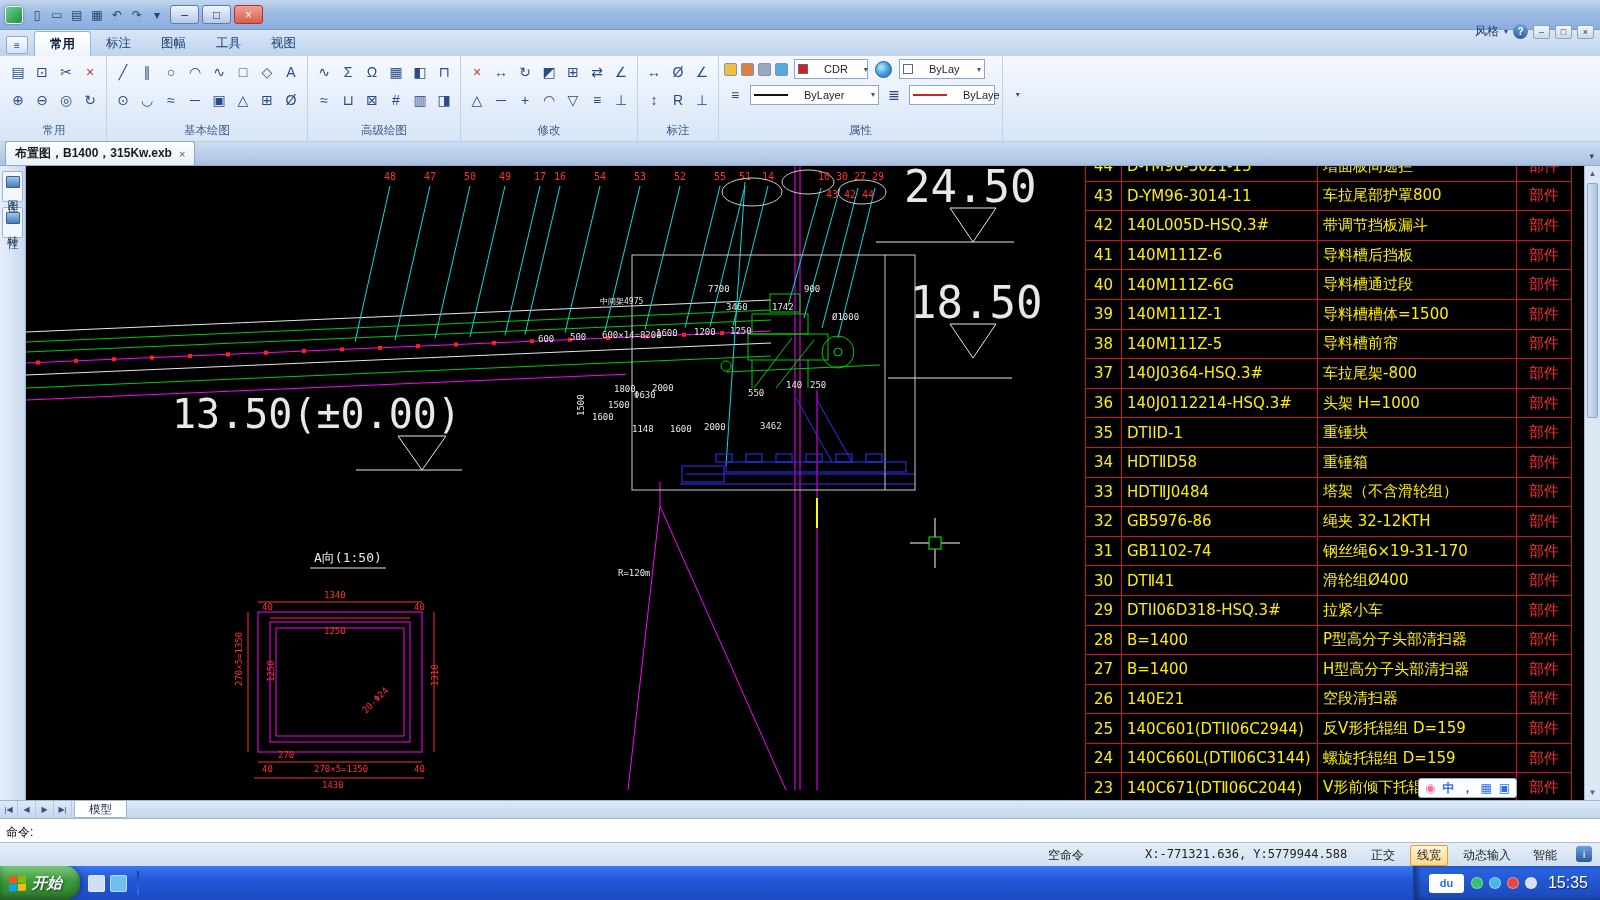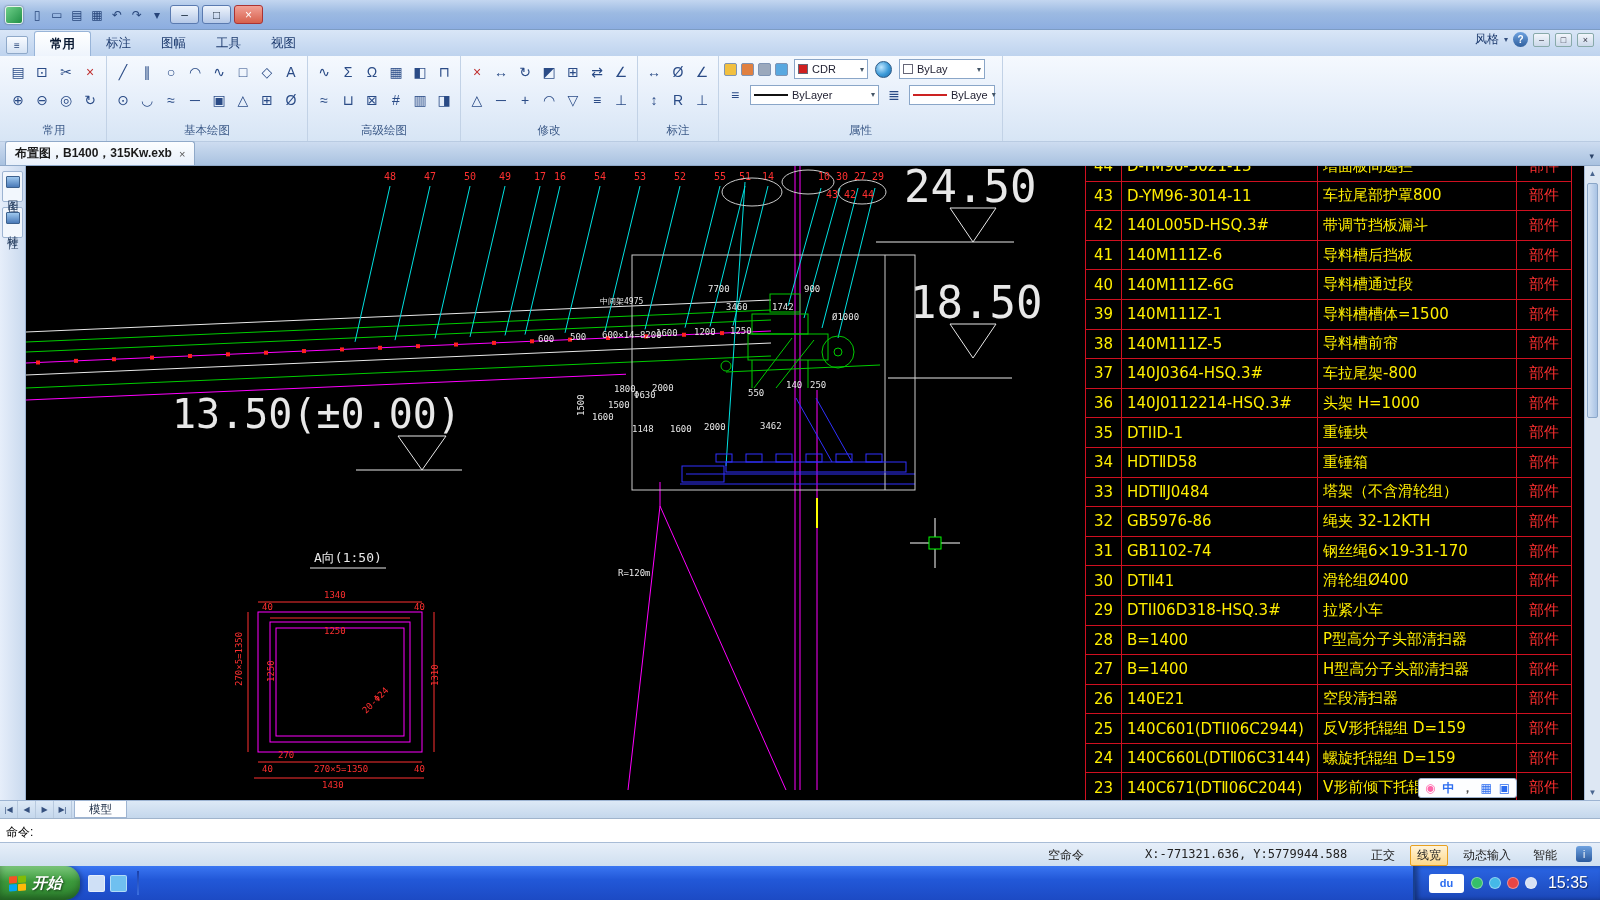--- a/index.html
+++ b/index.html
@@ -13,35 +13,35 @@
 .qicon{width:20px;height:20px;display:flex;align-items:center;justify-content:center;font-size:12px;color:#27457a;border-radius:2px}
 .title-text{flex:1;text-align:center;font-size:12.5px;color:#101318;white-space:nowrap;overflow:hidden;text-shadow:0 1px 0 rgba(255,255,255,.5)}
 .winbtn{width:29px;height:19px;margin-left:3px;border:1px solid #5a7ab0;border-radius:3px;background:linear-gradient(#eef4fc,#b6c9e8);font-size:12px;line-height:1;display:flex;align-items:center;justify-content:center;color:#234}
 .winbtn.close{background:linear-gradient(#f2a196,#d6604c);color:#fff;border-color:#a33}
 
 
 #tabrow{height:26px;background:linear-gradient(#d9e6f7,#bed3ee);display:flex;align-items:flex-end;padding:0 6px;position:relative}
 .menu-btn{width:22px;height:18px;margin:0 6px 2px 0;border:1px solid #8fa9c9;border-radius:2px;background:linear-gradient(#f8fbff,#d5e3f4);font-size:10px;color:#27457a;display:flex;align-items:center;justify-content:center}
 .rtab{padding:4px 15px 3px;font-size:12.5px;color:#1c3a6e;border-radius:3px 3px 0 0;cursor:default}
 .rtab.active{background:linear-gradient(#ffffff,#eef4fc);border:1px solid #98b4d8;border-bottom:none;color:#0a1a33;font-weight:bold}
-.tabrow-right{margin-left:auto;display:flex;align-items:center;gap:5px;padding-bottom:8px}
+.tabrow-right{margin-left:auto;display:flex;align-items:center;gap:5px;padding-bottom:16px}
 .style-lbl{font-size:12px;color:#1c3a6e}
 .mini-caret{font-size:8px;color:#35507e}
 .help-icon{width:15px;height:15px;border-radius:50%;background:linear-gradient(#6ea2e0,#30609e);color:#fff;font-size:10px;font-weight:bold;display:flex;align-items:center;justify-content:center}
 .miniwin{width:17px;height:14px;border:1px solid #8aa;border-radius:2px;background:linear-gradient(#f2f6fb,#ccd9ea);font-size:9px;display:flex;align-items:center;justify-content:center;color:#334}
 
 
 #ribbon{height:86px;background:linear-gradient(#f5f9fe,#e5eefa 55%,#d7e5f5);display:flex;border-bottom:1px solid #b9cbe2;padding-left:2px}
 .rgroup{display:flex;flex-direction:column;border-right:1px solid #c2d2e6;padding:3px 5px 0}
 .rrows{flex:1;display:flex;flex-direction:column;gap:3px}
 .rrow{display:flex;gap:2px;align-items:center}
 .ricon{width:22px;height:25px;display:flex;align-items:center;justify-content:center;font-size:14px;color:#2a4b86;border:1px solid transparent;border-radius:2px}
 .rlabel{text-align:center;font-size:11.5px;color:#3c5a88;padding:3px 0 3px}
 .pind{width:13px;height:13px;border-radius:2px;border:1px solid #7e94b4;margin-right:2px}
-.combo{display:flex;align-items:center;background:#fff;border:1px solid #8aa6c8;height:20px;font-size:11px;color:#223;padding:8px 3px;gap:4px;margin:0 2px}
+.combo{display:flex;align-items:center;background:#fff;border:1px solid #8aa6c8;height:20px;font-size:11px;color:#223;padding:8px 3px;gap:16px;margin:0 2px}
 .combo .ctext{flex:1;white-space:nowrap}
 .caret{font-size:8px;color:#456}
 .swatch{width:10px;height:10px;border:1px solid #667;flex:none}
 .w70{width:74px}.w64{width:86px}.w110{width:129px}
 .lineprev{width:34px;height:0;border-top:2px solid #111;flex:none}
 .lineprev.red{border-top-color:#c22}
 .globe{width:17px;height:17px;border-radius:50%;background:radial-gradient(circle at 35% 35%,#bfe6ff,#3c9ad8 55%,#1e6aa8);border:1px solid #2c5a86;margin:0 3px}
 
 
 #doctabs{height:24px;background:linear-gradient(#cddcf0,#a9c2e0);display:flex;align-items:flex-end;padding-left:5px;border-bottom:1px solid #8fa9c9}

